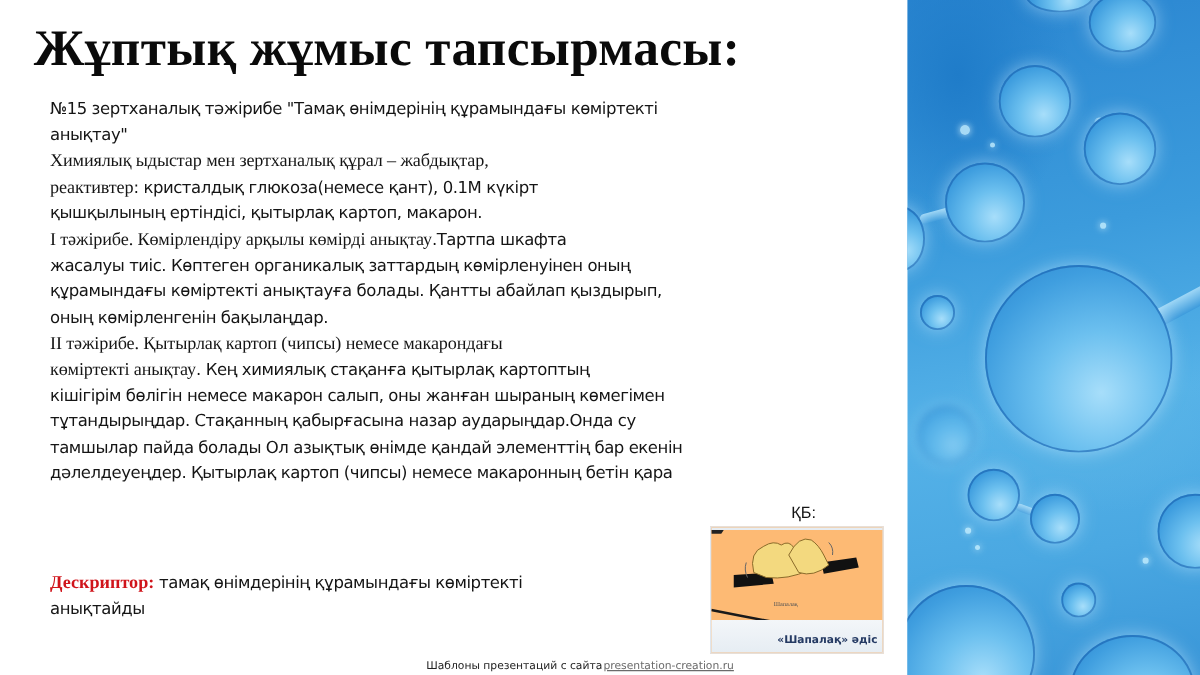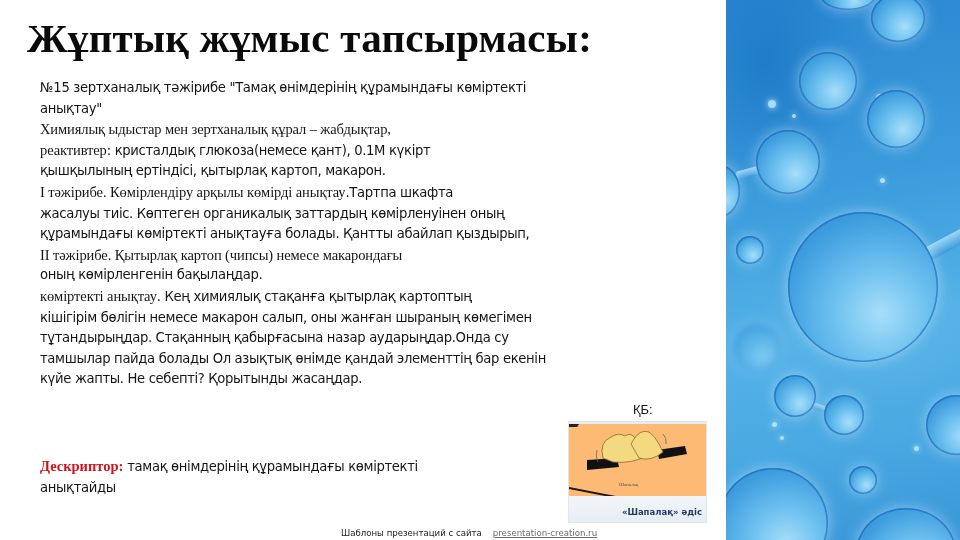--- a/index.html
+++ b/index.html
@@ -48,21 +48,21 @@
       position: absolute; left: 40px; top: 456px; width: 470px;
       font-family: "DejaVu Sans", sans-serif; font-size: 13.2px; line-height: 21px; color: #151515;
       letter-spacing: -0.35px;
     }
     .descriptor .red { color: #d0141b; font-family: "Liberation Serif", serif; font-weight: bold; font-size: 14.5px; letter-spacing: 0; }
 
     .footer {
       position: absolute; left: 341px; top: 528px;
       font-family: "DejaVu Sans", sans-serif; font-size: 8.6px; color: #222; white-space: nowrap;
     }
-    .footer a { color: #6b6b6b; text-decoration: underline; margin-left: 11px; }
+    .footer a { color: #6b6b6b; text-decoration: underline; margin-left: 1px; }
 
     .blue-panel {
       position: absolute; left: 726px; top: 0; width: 234px; height: 540px; overflow: hidden;
       background:
         radial-gradient(ellipse 90px 130px at 40px 60px, #1f7cc9 0%, rgba(31,124,201,0) 100%),
         radial-gradient(ellipse 120px 80px at 150px 330px, #5ab4e6 0%, rgba(90,180,230,0) 100%),
         linear-gradient(170deg, #2b86d1 0%, #3b9bdc 35%, #55b2e8 60%, #4aa8e2 80%, #3a96d8 100%);
     }
     .bubble {
       position: absolute; border-radius: 50%;
@@ -85,27 +85,27 @@
 
   <div class="body-text">
     <span class="line">№15 зертханалық тәжірибе  "Тамақ өнімдерінің құрамындағы көміртекті</span>
     <span class="line">анықтау"</span>
     <span class="line b">Химиялық ыдыстар мен зертханалық құрал – жабдықтар,</span>
     <span class="line"><span class="b"> реактивтер</span><span>: кристалдық глюкоза(немесе қант),  0.1М күкірт</span></span>
     <span class="line">қышқылының ертіндісі, қытырлақ картоп, макарон.</span>
     <span class="line"><span class="b">I тәжірибе. Көмірлендіру арқылы көмірді анықтау</span><span>.Тартпа шкафта</span></span>
     <span class="line">жасалуы тиіс. Көптеген органикалық заттардың көмірленуінен оның</span>
     <span class="line">құрамындағы көміртекті анықтауға болады. Қантты абайлап қыздырып,</span>
+    <span class="line">оның көмірленгенін бақылаңдар.</span>
     <span class="line b">II тәжірибе.  Қытырлақ  картоп (чипсы) немесе макарондағы</span>
-    <span class="line">оның көмірленгенін бақылаңдар.</span>
     <span class="line"><span class="b">көміртекті анықтау</span><span>. Кең химиялық стақанға қытырлақ картоптың</span></span>
     <span class="line">кішігірім бөлігін немесе макарон салып, оны жанған шыраның көмегімен</span>
     <span class="line">тұтандырыңдар. Стақанның  қабырғасына назар аударыңдар.Онда су</span>
     <span class="line">тамшылар пайда болады Ол азықтық өнімде қандай элементтің бар екенін</span>
-    <span class="line">күйе  жапты. Не себепті? Қорытынды жасаңдар.</span>
+    <span class="line">дәлелдеуеңдер. Қытырлақ  картоп (чипсы) немесе макаронның бетін қара</span>
   </div>
 
   <div class="kb-label">ҚБ:</div>
 
   <div class="method-image">
     <svg width="139" height="80" viewBox="0 0 139 80" style="position:absolute;left:0;top:0;">
       <rect x="0" y="0" width="139" height="2" fill="#e6ecf2"></rect>
       <path d="M0 2 L10 2 L8 5 L0 5 Z" fill="#222"></path>
       <path d="M0 66 Q40 74 85 82" stroke="#1a1a1a" stroke-width="2" fill="none"></path>
       <path d="M18 38 L48 36 L50 45 L18 48 Z" fill="#111"></path>

